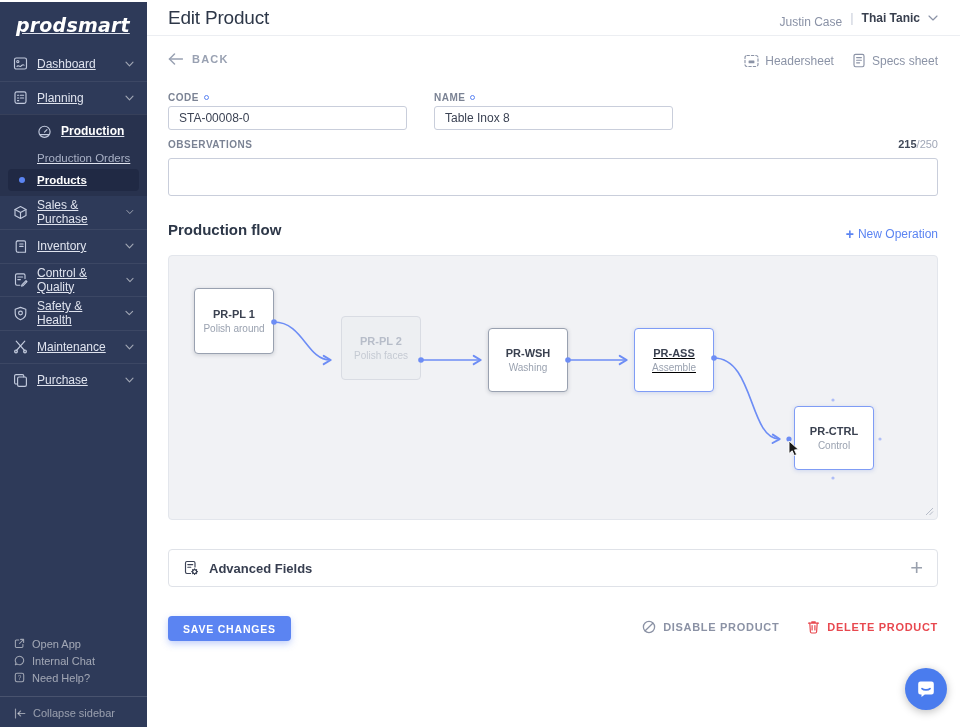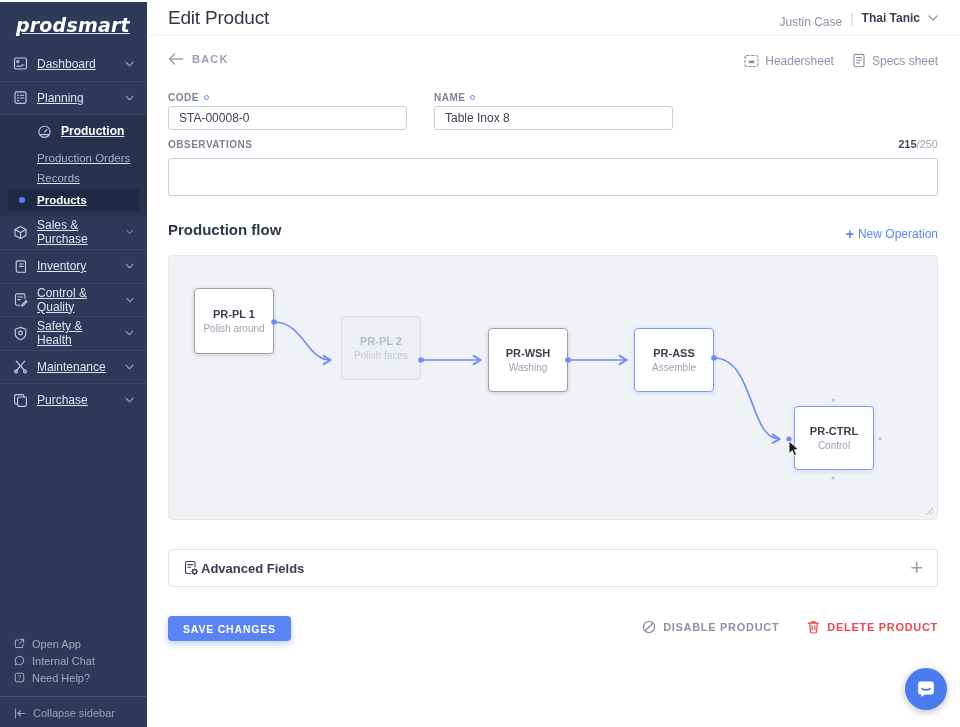--- a/index.html
+++ b/index.html
@@ -57,27 +57,27 @@
   .node { position:absolute; width:80px; height:64px; background:#fff; border:1px solid #99a1b0; border-radius:4px; display:flex; flex-direction:column; align-items:center; justify-content:center; gap:3px; box-shadow:0 1px 4px rgba(30,40,60,.18); z-index:1; cursor:pointer; }
   .node-code { font-size:11px; font-weight:700; color:#3a4150; }
   .node-name { font-size:10px; color:#9aa2b0; }
   .node.disabled { background:#edeff2; border-color:#d9dce3; box-shadow:none; }
   .node.disabled .node-code { color:#b7bdc9; }
   .node.disabled .node-name { color:#c5cad3; }
   .node.selected { border-color:#7f9cf5; box-shadow:0 1px 4px rgba(100,130,220,.25); }
   #n1 { left:25px;  top:32px;  height:66px; }
   #n2 { left:172px; top:60px; }
   #n3 { left:319px; top:72px; }
-  #n4 { left:465px; top:72px; }
+  #n4 { left:465px; top:72px;text-decoration:underline; }
   #n5 { left:625px; top:150px; }
   .edges { position:absolute; left:0; top:0; z-index:2; pointer-events:none; }
   .cursor { position:absolute; left:619px; top:184px; z-index:3; }
   .resize-handle { position:absolute; right:3px; bottom:3px; }
 
-  .adv-box { position:absolute; top:549px; left:21px; width:770px; height:38px; border:1px solid #dfe2e8; border-radius:4px; display:flex; align-items:center; padding:0 14px; gap:2px; background:#fff; cursor:pointer; }
+  .adv-box { position:absolute; top:549px; left:21px; width:770px; height:38px; border:1px solid #dfe2e8; border-radius:4px; display:flex; align-items:center; padding:0 14px; gap:10px; background:#fff; cursor:pointer; }
   .adv-label { font-size:13px; font-weight:700; color:#373e50; }
   .adv-plus { margin-left:auto; font-size:22px; font-weight:400; color:#9aa1ae; line-height:1; }
   .adv-ico { color:#3c4356; }
 
   .save-btn { position:absolute; top:616px; left:21px; height:25px; padding:0 15px; background:#5b84f2; border:none; border-radius:4px; color:#fff; font-family:"Liberation Sans",sans-serif; font-size:10.5px; font-weight:700; letter-spacing:.8px; box-shadow:0 3px 7px rgba(80,120,240,.35); cursor:pointer; }
   .right-actions { position:absolute; top:620px; right:22px; display:flex; gap:28px; }
   .ghost-btn { display:flex; align-items:center; gap:7px; font-size:11px; font-weight:700; letter-spacing:.7px; cursor:pointer; background:none; border:none; font-family:"Liberation Sans",sans-serif; }
   .disable-btn { color:#8b92a5; }
   .delete-btn { color:#e8484f; }
 
@@ -119,23 +119,20 @@
           <path d="M7.5 8.2 10 5.6"></path>
           <path d="M3.2 10.6h8.6"></path>
         </svg>
       <span>Production</span>
       <svg class="ic chev" width="9" height="6" viewBox="0 0 9 6">
           <path d="M1 4.8 4.5 1.2 8 4.8"></path>
         </svg>
     </div>
     <div class="sub-item">
       <span>Production Orders</span>
-    </div>
-    <div class="sub-item">
-      <span>Records</span>
     </div>
     <div class="sub-item selected">
       <span class="bullet"></span>
       <span>Products</span>
     </div>
   </div>
 
   <div class="nav-item" style="border-top:none">
     <svg class="ic nico" width="15" height="15" viewBox="0 0 15 15">
         <path d="M7.5 1.6 13 4.5v6L7.5 13.4 2 10.5v-6z"></path>

